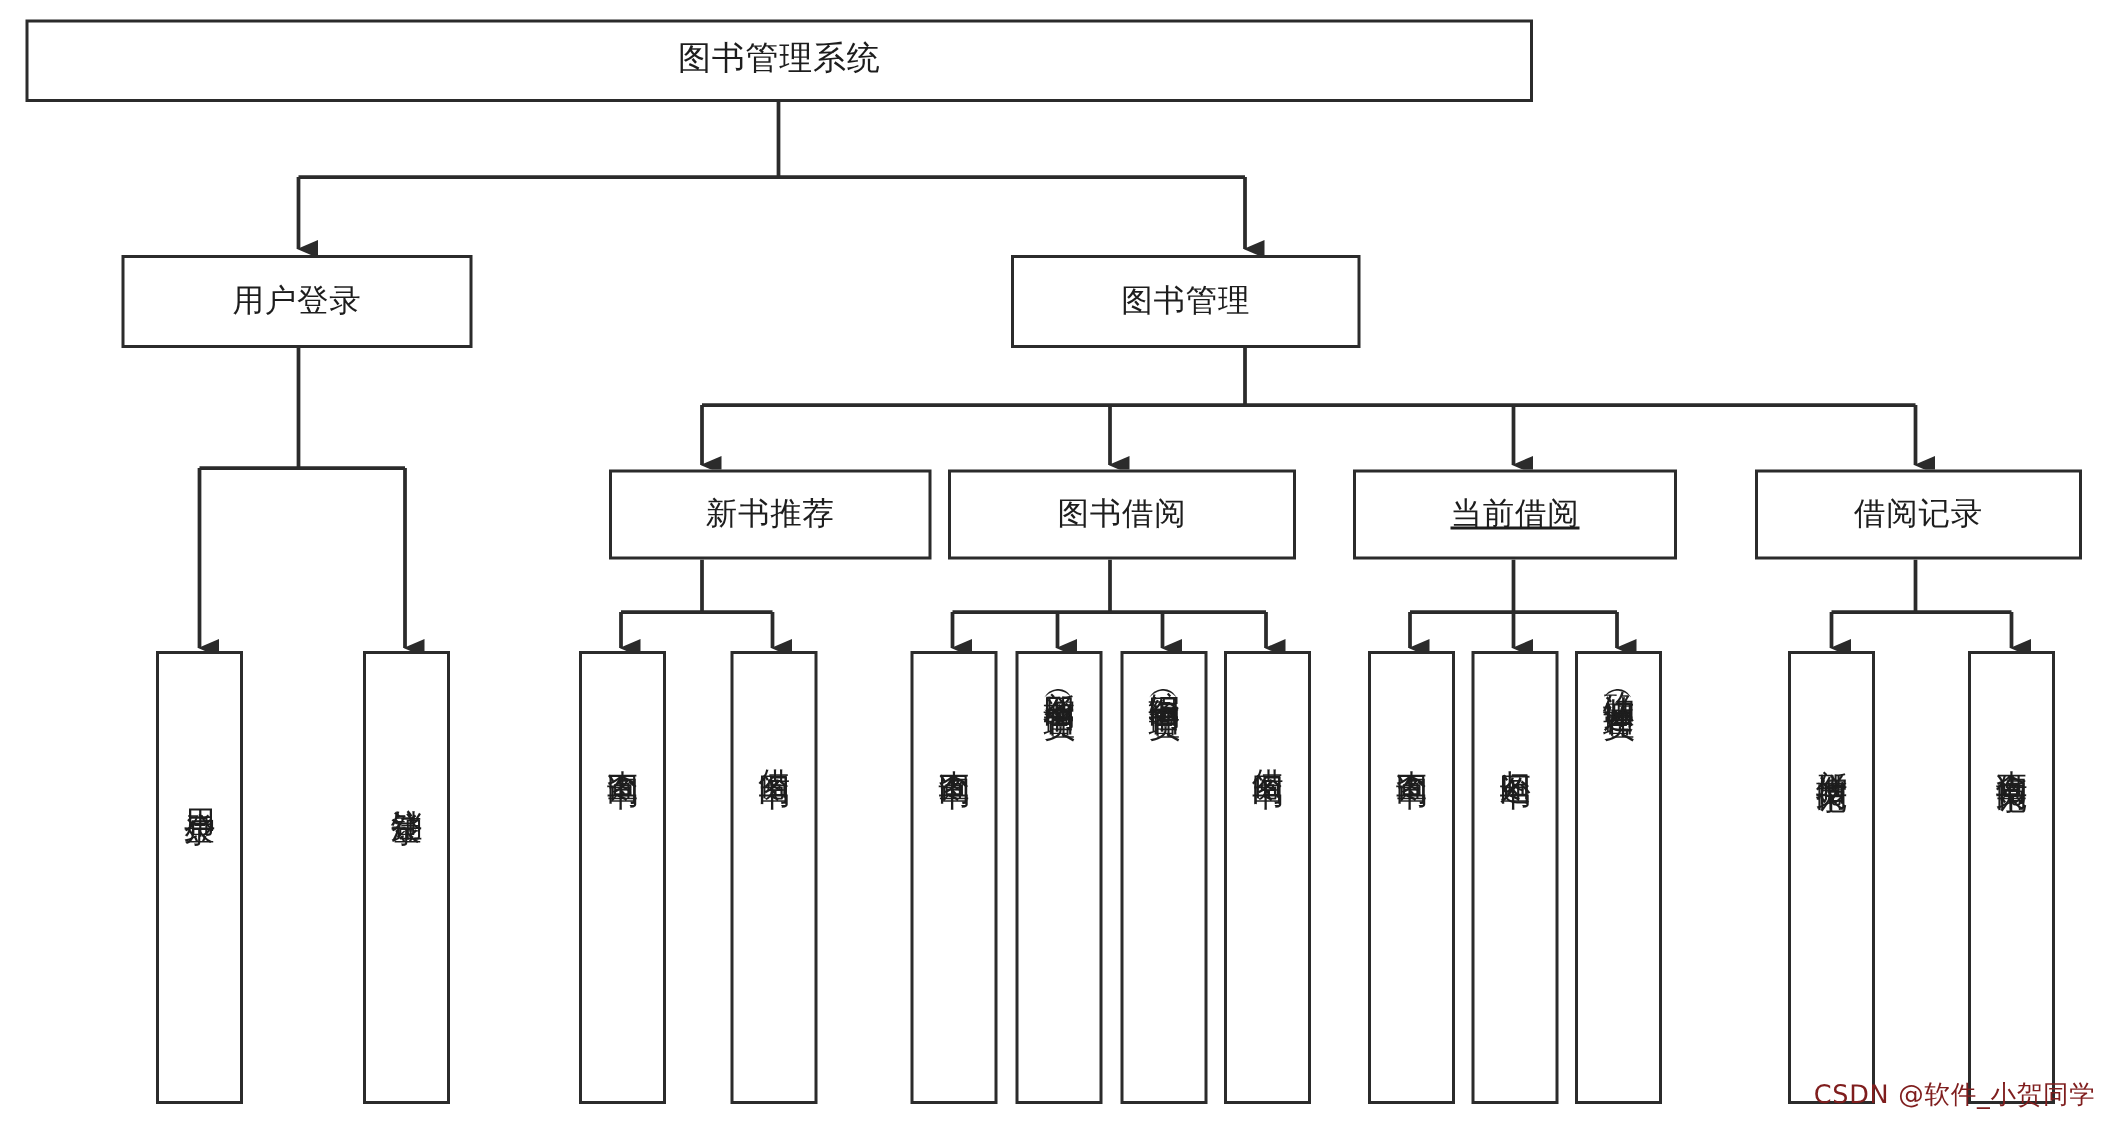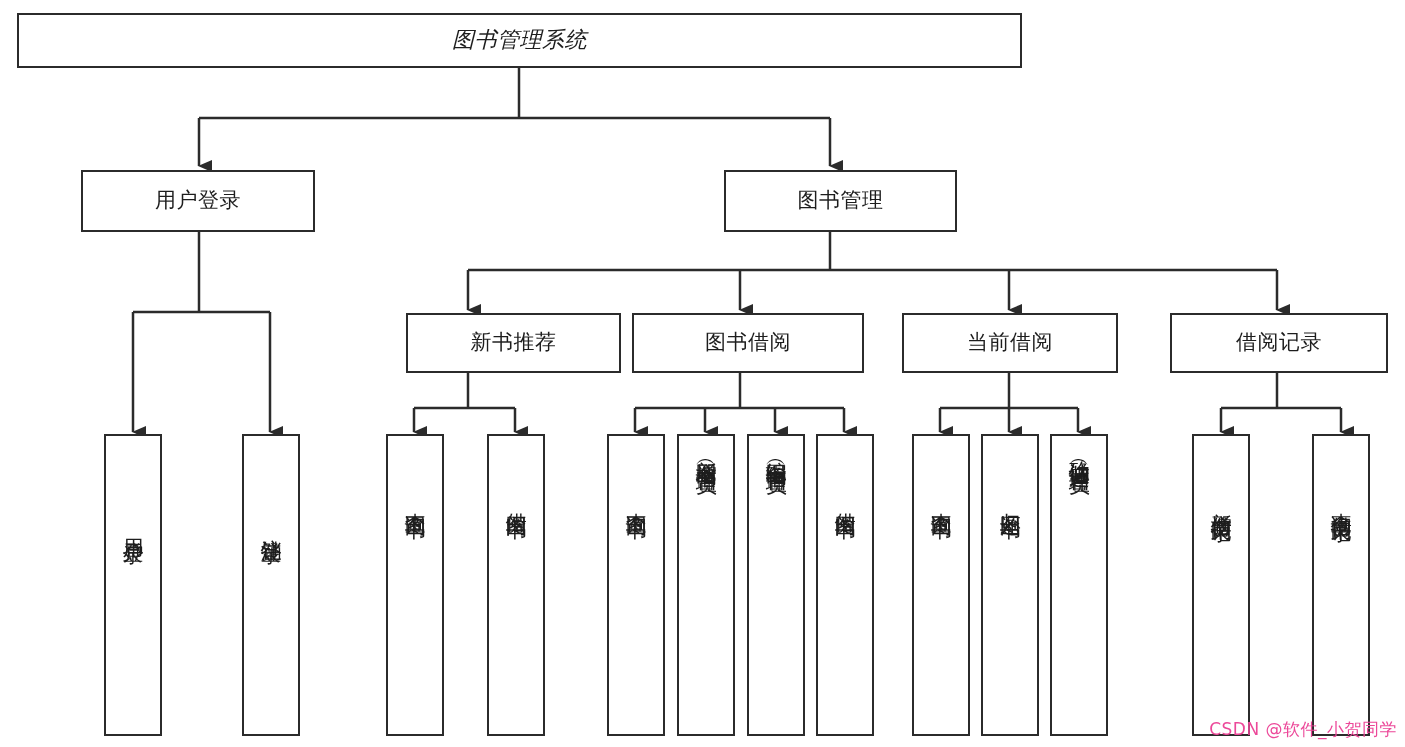--- a/index.html
+++ b/index.html
@@ -33,21 +33,21 @@
     align-items: center;
     justify-content: center;
     color: #1d1d1d;
   }
   .node .label {
     font-size: 21px;
     line-height: 1.1;
     letter-spacing: 0.5px;
     white-space: nowrap;
   }
-  .node.root .label { font-size: 22px; font-style: italic; }
+  .node.root .label { font-size: 22px; }
   .node.leaf {
     align-items: flex-start;
     justify-content: center;
     padding-top: 8px;
   }
   .node.leaf .label {
     writing-mode: vertical-rl;
     text-orientation: upright;
     font-size: 21px;
     line-height: 1.35;
@@ -61,21 +61,21 @@
     margin-top: 52px;
   }
   .node.leaf.top .label {
     margin-top: 0px;
   }
   .watermark {
     position: absolute;
     right: 8px;
     bottom: 6px;
     font-size: 17px;
-    color: #ec4899;
+    color: #7f1d1d;
     white-space: nowrap;
     letter-spacing: 0.5px;
     text-align: center;
   }
 </style>
 </head>
 <body>
 
 <div id="canvas">
 
@@ -129,31 +129,31 @@
     </g>
   </svg>
 
   <div class="node root" style="left:17px; top:13px; width:1005px; height:55px;">
     <span class="label">图书管理系统</span>
   </div>
 
   <div class="node" style="left:81px; top:170px; width:234px; height:62px;">
     <span class="label">用户登录</span>
   </div>
-  <div class="node" style="left:724px; top:170px; width:233px; height:62px;">
+  <div class="node" style="left:674px; top:170px; width:233px; height:62px;">
     <span class="label">图书管理</span>
   </div>
 
   <div class="node" style="left:362px; top:313px; width:215px; height:60px;margin-left:44px;">
     <span class="label">新书推荐</span>
   </div>
   <div class="node" style="left:632px; top:313px; width:232px; height:60px;">
     <span class="label">图书借阅</span>
   </div>
-  <div class="node" style="left:902px; top:313px; width:216px; height:60px;">
+  <div class="node" style="left:902px; top:313px; width:216px; height:60px;text-decoration:underline;">
     <span class="label">当前借阅</span>
   </div>
   <div class="node" style="left:1170px; top:313px; width:218px; height:60px;">
     <span class="label">借阅记录</span>
   </div>
 
   <div class="node leaf mid" style="left:104px; top:434px; width:58px; height:302px;">
     <span class="label">用户登录</span>
   </div>
   <div class="node leaf mid" style="left:242px; top:434px; width:58px; height:302px;">

